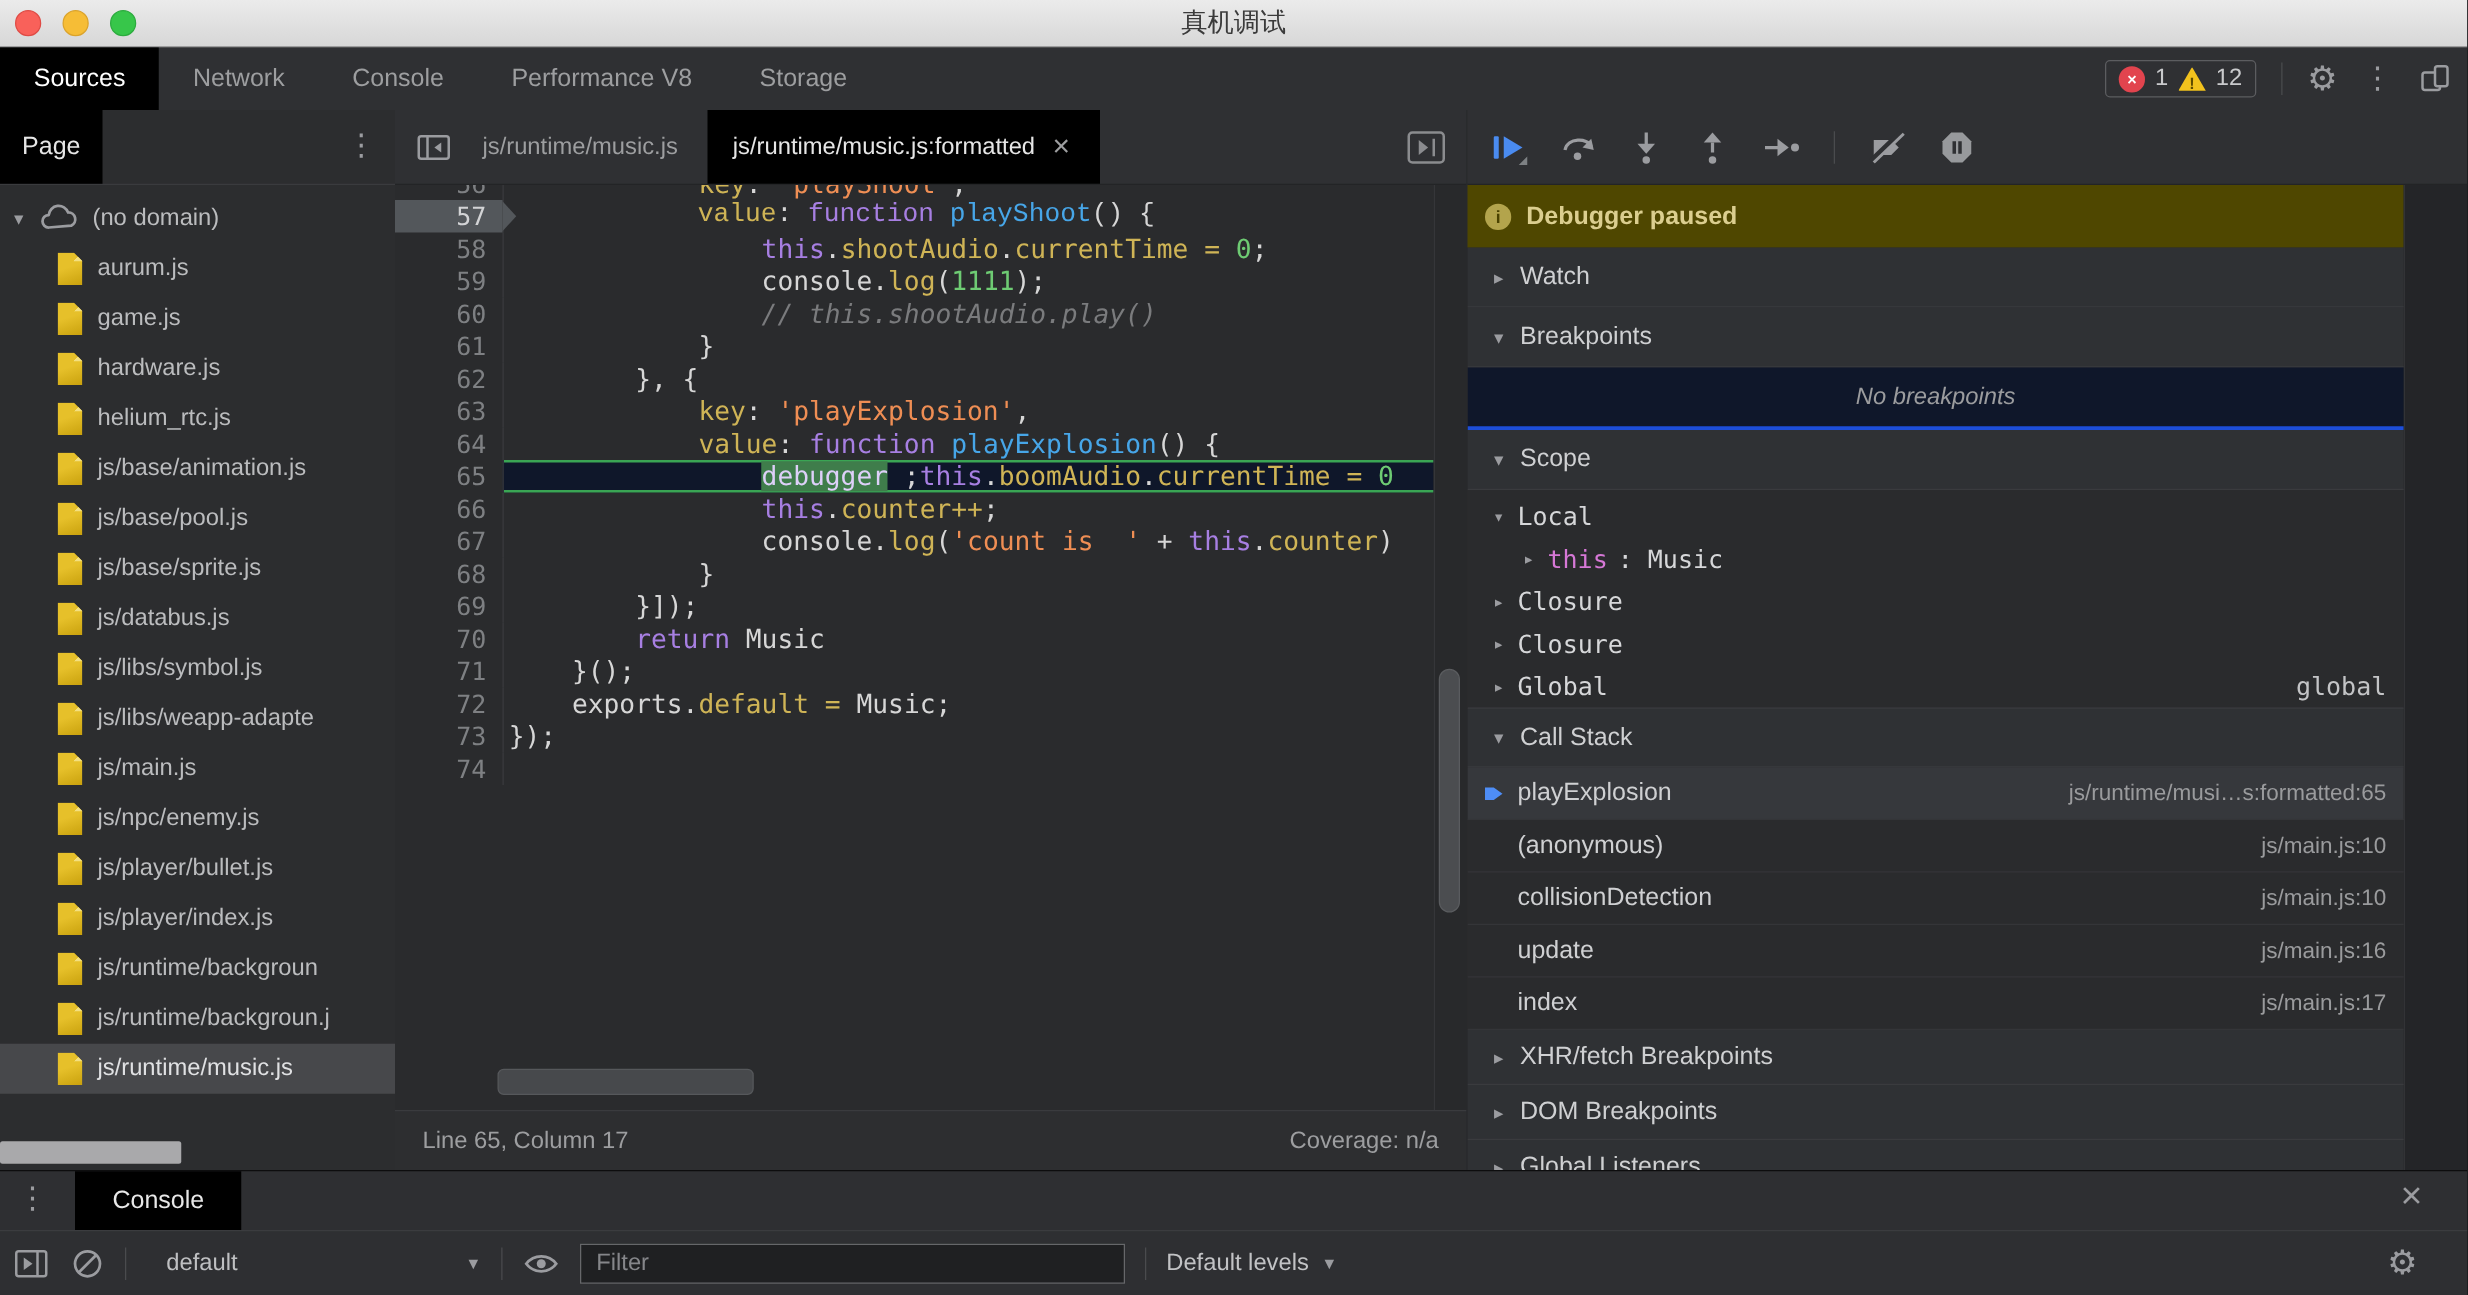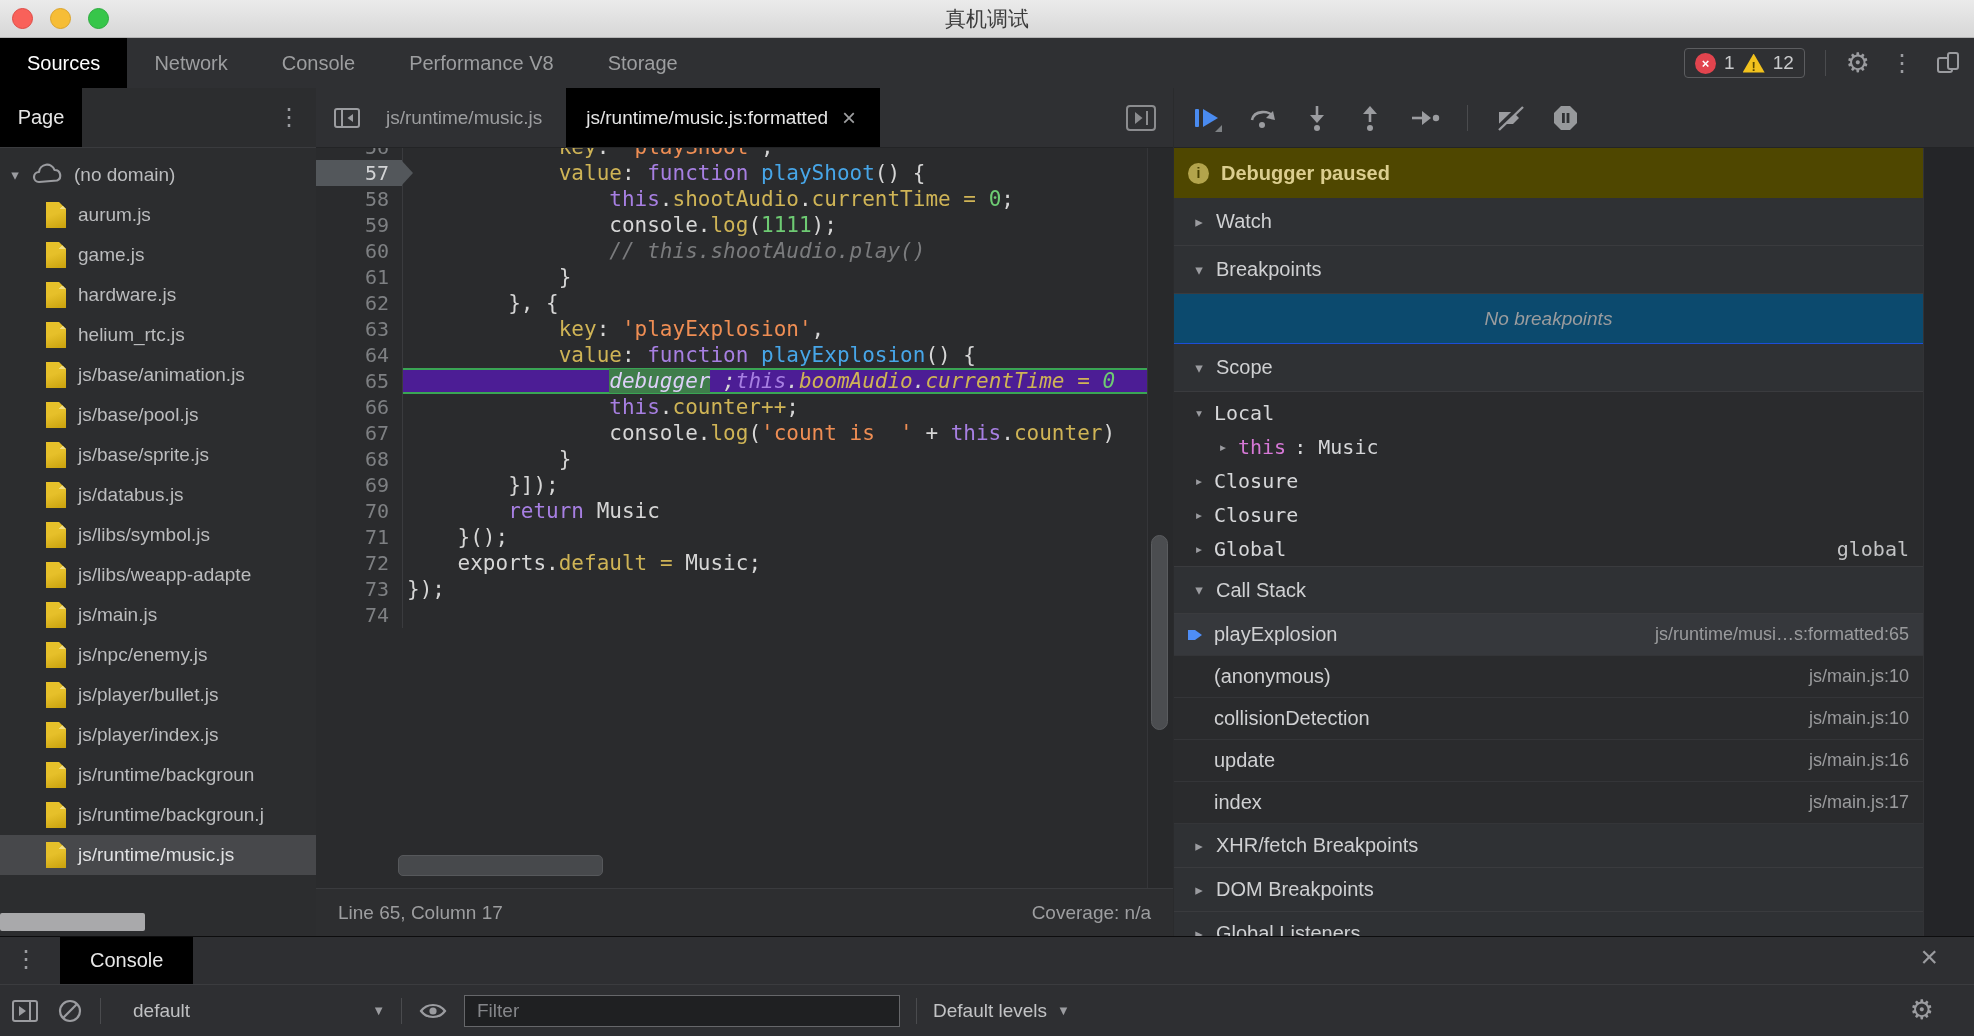--- a/index.html
+++ b/index.html
@@ -51,40 +51,40 @@
   .ed-tab.active{background:#000;color:#e6e6e6;display:flex;align-items:center;gap:14px;padding-left:20px;}
   .ed-tab .close{color:#9d9ea0;font-size:24px;line-height:1;}
   .open-right{position:absolute;right:16px;top:15px;}
   .code-area{position:absolute;top:60px;left:0;right:26px;bottom:48px;overflow:hidden;}
   .crow{display:flex;height:26px;font-family:"DejaVu Sans Mono",monospace;font-size:21px;line-height:26px;}
   .crow:first-child{margin-top:-14px;}
   .ln{flex:none;width:86px;padding-right:13px;box-sizing:border-box;text-align:right;color:#7e8083;font-size:20px;position:relative;}
   .ln.cur{background:#53575b;color:#d2d3d5;}
   .ln.cur::after{content:"";position:absolute;right:-11px;top:1px;border-top:12px solid transparent;border-bottom:12px solid transparent;border-left:11px solid #53575b;z-index:2;}
   .lc{flex:1;border-left:1px solid #3a3b3e;white-space:pre;overflow:hidden;box-sizing:border-box;}
-  .lc.paused{background:#4c1d95;box-shadow:inset 0 2px 0 #3aa554,inset 0 -2px 0 #3aa554;font-style:italic;}
+  .lc.paused{background:#0f172a;box-shadow:inset 0 2px 0 #3aa554,inset 0 -2px 0 #3aa554;}
   .tk-kw{color:#a77fe2;} .tk-prop{color:#cfb456;} .tk-op{color:#cfb456;}
   .tk-str{color:#ef8e54;} .tk-num{color:#6ecb73;} .tk-fn{color:#47a6e8;}
   .tk-cmt{color:#7a7b7d;font-style:italic;} .tk-pl{color:#d6d6d6;}
   .tk-dbg{background:#3f7d4b;color:#ddd0f8;}
   .vscroll{position:absolute;top:60px;right:0;bottom:48px;width:26px;background:#28292b;border-left:1px solid #353639;box-sizing:border-box;}
   .vthumb{position:absolute;left:3px;top:387px;width:17px;height:195px;background:#4b4d50;border:1px solid #5a5c5f;border-radius:9px;box-sizing:border-box;}
   .hthumb{position:absolute;left:82px;top:767px;width:205px;height:21px;background:#47494c;border:1px solid #56585b;border-radius:5px;box-sizing:border-box;z-index:3;}
   .ed-status{position:absolute;left:0;right:0;bottom:0;height:48px;background:#2d2e30;border-top:1px solid #3a3b3e;box-sizing:border-box;display:flex;align-items:center;justify-content:space-between;padding:0 22px;font-size:19px;color:#9d9ea0;}
   
   .dbg{position:absolute;left:1174px;top:0;right:0;bottom:0;background:#2a2b2d;}
   .dbg-toolbar{height:60px;background:#2f3033;border-bottom:1px solid #232426;box-sizing:border-box;display:flex;align-items:center;padding-left:18px;gap:27px;}
   .dbg-banner{position:absolute;top:60px;left:0;right:51px;height:50px;background:#4f4700;color:#dbce8f;font-size:20px;font-weight:600;display:flex;align-items:center;gap:12px;padding-left:14px;box-sizing:border-box;}
   .info-i{width:21px;height:21px;border-radius:50%;background:#b3a44c;color:#4a4200;font-size:14px;font-weight:bold;text-align:center;line-height:21px;font-style:normal;flex:none;}
   .right-strip{position:absolute;top:60px;right:0;bottom:0;width:51px;background:#242528;border-left:1px solid #323336;box-sizing:border-box;}
   .dbg-rows{position:absolute;top:110px;left:0;right:51px;bottom:0;overflow:hidden;}
   .r-header{height:48px;display:flex;align-items:center;gap:10px;padding-left:18px;background:#2f3134;border-bottom:1px solid #3a3b3e;font-size:20px;color:#cfd0d2;box-sizing:border-box;}
   .r-header.sm{height:44px;}
   .r-header.bt{border-top:1px solid #3a3b3e;}
-  .r-empty{height:50px;display:flex;align-items:center;justify-content:center;font-size:19px;font-style:italic;color:#9b9c9e;border-bottom:1px solid #1d4ed8;box-sizing:border-box;background:#0c4a6e;}
+  .r-empty{height:50px;display:flex;align-items:center;justify-content:center;font-size:19px;font-style:italic;color:#9b9c9e;border-bottom:3px solid #1d4ed8;box-sizing:border-box;background:#0f172a;}
   .r-scope{height:34px;display:flex;align-items:center;gap:8px;padding-left:18px;font-family:"DejaVu Sans Mono",monospace;font-size:20px;color:#d6d7d9;box-sizing:border-box;}
   .r-scope.first{height:38px;padding-top:4px;}
   .r-scope.child{padding-left:42px;}
   .r-scope .sright{margin-left:auto;padding-right:14px;color:#c3c4c6;}
   .scope-this{color:#d678d6;}
   .r-frame{position:relative;height:42px;display:flex;align-items:center;padding:0 14px 0 40px;border-bottom:1px solid #343538;font-size:20px;color:#cfd0d2;box-sizing:border-box;}
   .r-frame.active{background:#36383c;}
   .r-frame .loc{margin-left:auto;font-size:18px;color:#9a9b9d;padding-left:12px;}
   .frame-arrow{position:absolute;left:12px;top:12px;}
   
@@ -286,21 +286,21 @@
           </svg>
         </span>
       </div>
       <div class="code-area" id="code">
           <div class="crow">
             <span class="ln">56</span>
             <span class="lc" style="padding-left: calc(12ch + 4px);"><span class="tk-prop">key</span><span class="tk-pl">: </span><span class="tk-str">'playShoot'</span><span class="tk-pl">,</span></span>
           </div>
           <div class="crow">
             <span class="ln cur">57</span>
-            <span class="lc" style="padding-left: calc(12ch + 4px);"><span class="tk-prop">value</span><span class="tk-pl">: </span><span class="tk-kw">function</span><span class="tk-pl"> </span><span class="tk-fn">playShoot</span><span class="tk-pl">() {</span></span>
+            <span class="lc" style="padding-left: calc(12ch + 4px); font-family: Liberation Mono, monospace;"><span class="tk-prop">value</span><span class="tk-pl">: </span><span class="tk-kw">function</span><span class="tk-pl"> </span><span class="tk-fn">playShoot</span><span class="tk-pl">() {</span></span>
           </div>
           <div class="crow">
             <span class="ln">58</span>
             <span class="lc" style="padding-left: calc(16ch + 4px);"><span class="tk-kw">this</span><span class="tk-pl">.</span><span class="tk-prop">shootAudio</span><span class="tk-pl">.</span><span class="tk-prop">currentTime</span><span class="tk-pl"> </span><span class="tk-op">=</span><span class="tk-pl"> </span><span class="tk-num">0</span><span class="tk-pl">;</span></span>
           </div>
           <div class="crow">
             <span class="ln">59</span>
             <span class="lc" style="padding-left: calc(16ch + 4px);"><span class="tk-pl">console.</span><span class="tk-prop">log</span><span class="tk-pl">(</span><span class="tk-num">1111</span><span class="tk-pl">);</span></span>
           </div>
           <div class="crow">

